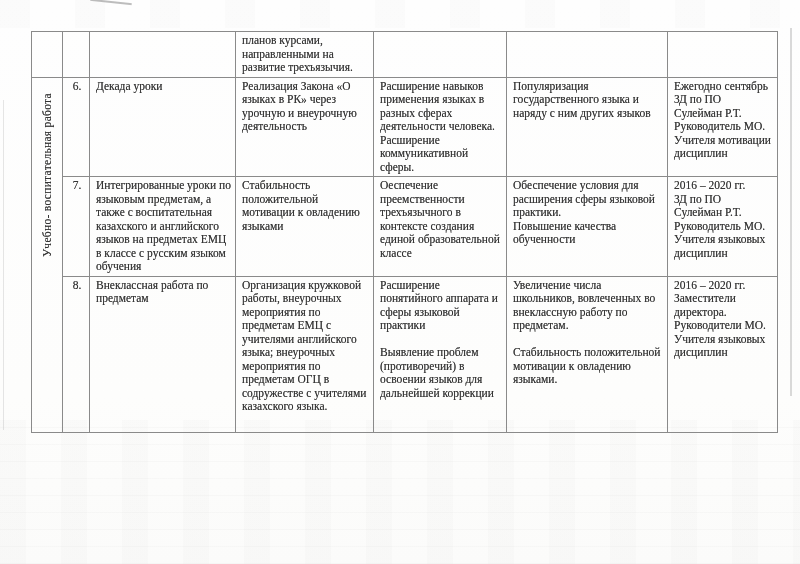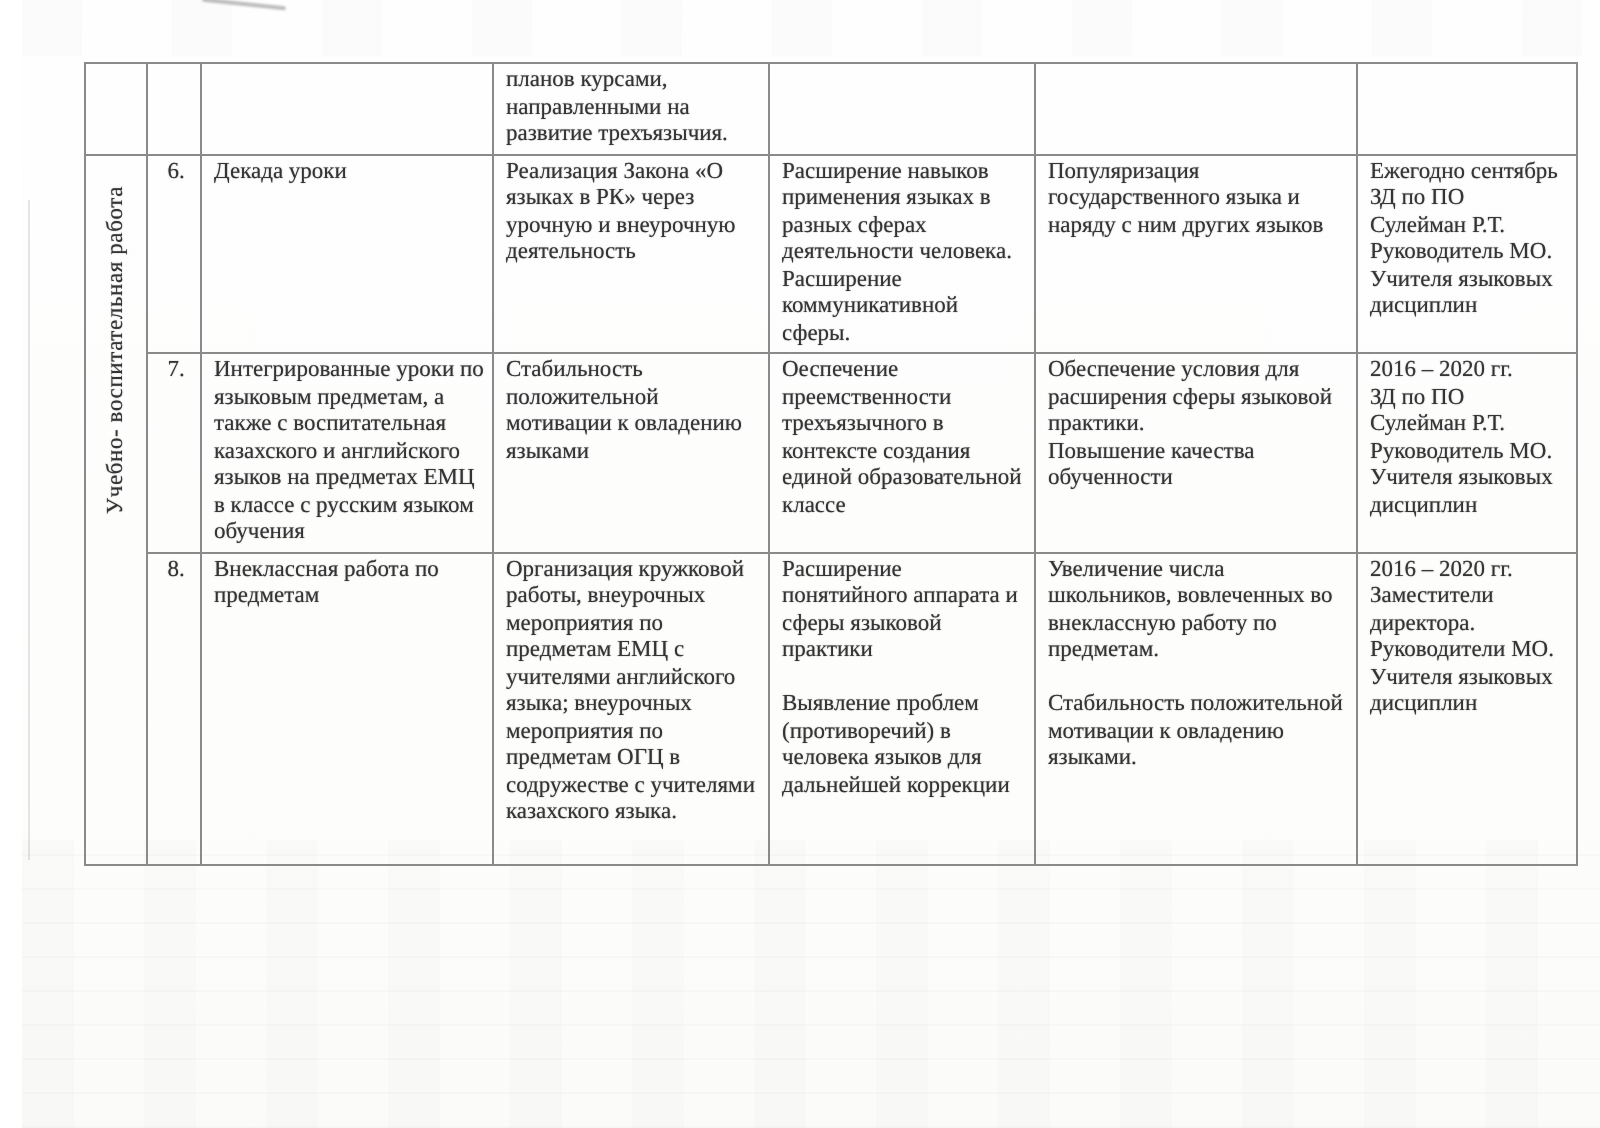--- a/index.html
+++ b/index.html
@@ -9,21 +9,20 @@
     height: 564px;
     overflow: hidden;
     background: #ffffff;
   }
   .page {
     position: absolute;
     inset: 0;
     background: linear-gradient(180deg, #fefefe 0%, #fdfdfc 70%, #fbfbfa 100%);
     font-family: "Liberation Serif", "DejaVu Serif", serif;
     color: #343434;
-    margin-left: 11px;
   }
   
   table.doc-table {
     position: absolute;
     left: 31px;
     top: 31px;
     width: 746px;
     border-collapse: collapse;
     table-layout: fixed;
   }
@@ -141,21 +140,21 @@
       <td class="c-num">6.</td>
       <td>Декада уроки</td>
       <td>Реализация Закона «О языках в РК» через урочную и внеурочную деятельность</td>
       <td>Расширение навыков применения языках в разных сферах деятельности человека.
 Расширение коммуникативной сферы.</td>
       <td>Популяризация государственного языка и наряду с ним других языков</td>
       <td>Ежегодно сентябрь
 ЗД по ПО
 Сулейман Р.Т.
 Руководитель МО.
-Учителя языковых дисциплин</td>
+Учителя мотивации дисциплин</td>
     </tr>
 
     <tr class="r-7">
       <td class="c-num">7.</td>
       <td>Интегрированные уроки по языковым предметам, а также с воспитательная казахского и английского языков на предметах ЕМЦ в классе с русским языком обучения</td>
       <td>Стабильность положительной мотивации к овладению языками</td>
       <td>Оеспечение преемственности трехъязычного в контексте создания единой образовательной классе</td>
       <td>Обеспечение условия для расширения сферы языковой практики.
 Повышение качества обученности</td>
       <td>2016 – 2020 гг.
@@ -164,21 +163,21 @@
 Руководитель МО.
 Учителя языковых дисциплин</td>
     </tr>
 
     <tr class="r-8">
       <td class="c-num">8.</td>
       <td>Внеклассная работа по предметам</td>
       <td>Организация кружковой работы,  внеурочных мероприятия по предметам ЕМЦ с учителями английского языка; внеурочных мероприятия по предметам ОГЦ в содружестве с учителями казахского языка.</td>
       <td>Расширение понятийного аппарата и сферы языковой практики
 
-Выявление проблем (противоречий) в человека языков для дальнейшей коррекции</td>
+Выявление проблем (противоречий) в освоении языков для дальнейшей коррекции</td>
       <td>Увеличение числа школьников, вовлеченных во внеклассную работу по предметам.
 
 Стабильность положительной мотивации к овладению языками.</td>
       <td>2016 – 2020 гг.
 Заместители директора.
 Руководители МО.
 Учителя языковых дисциплин</td>
     </tr>
   </tbody>
     </table>

